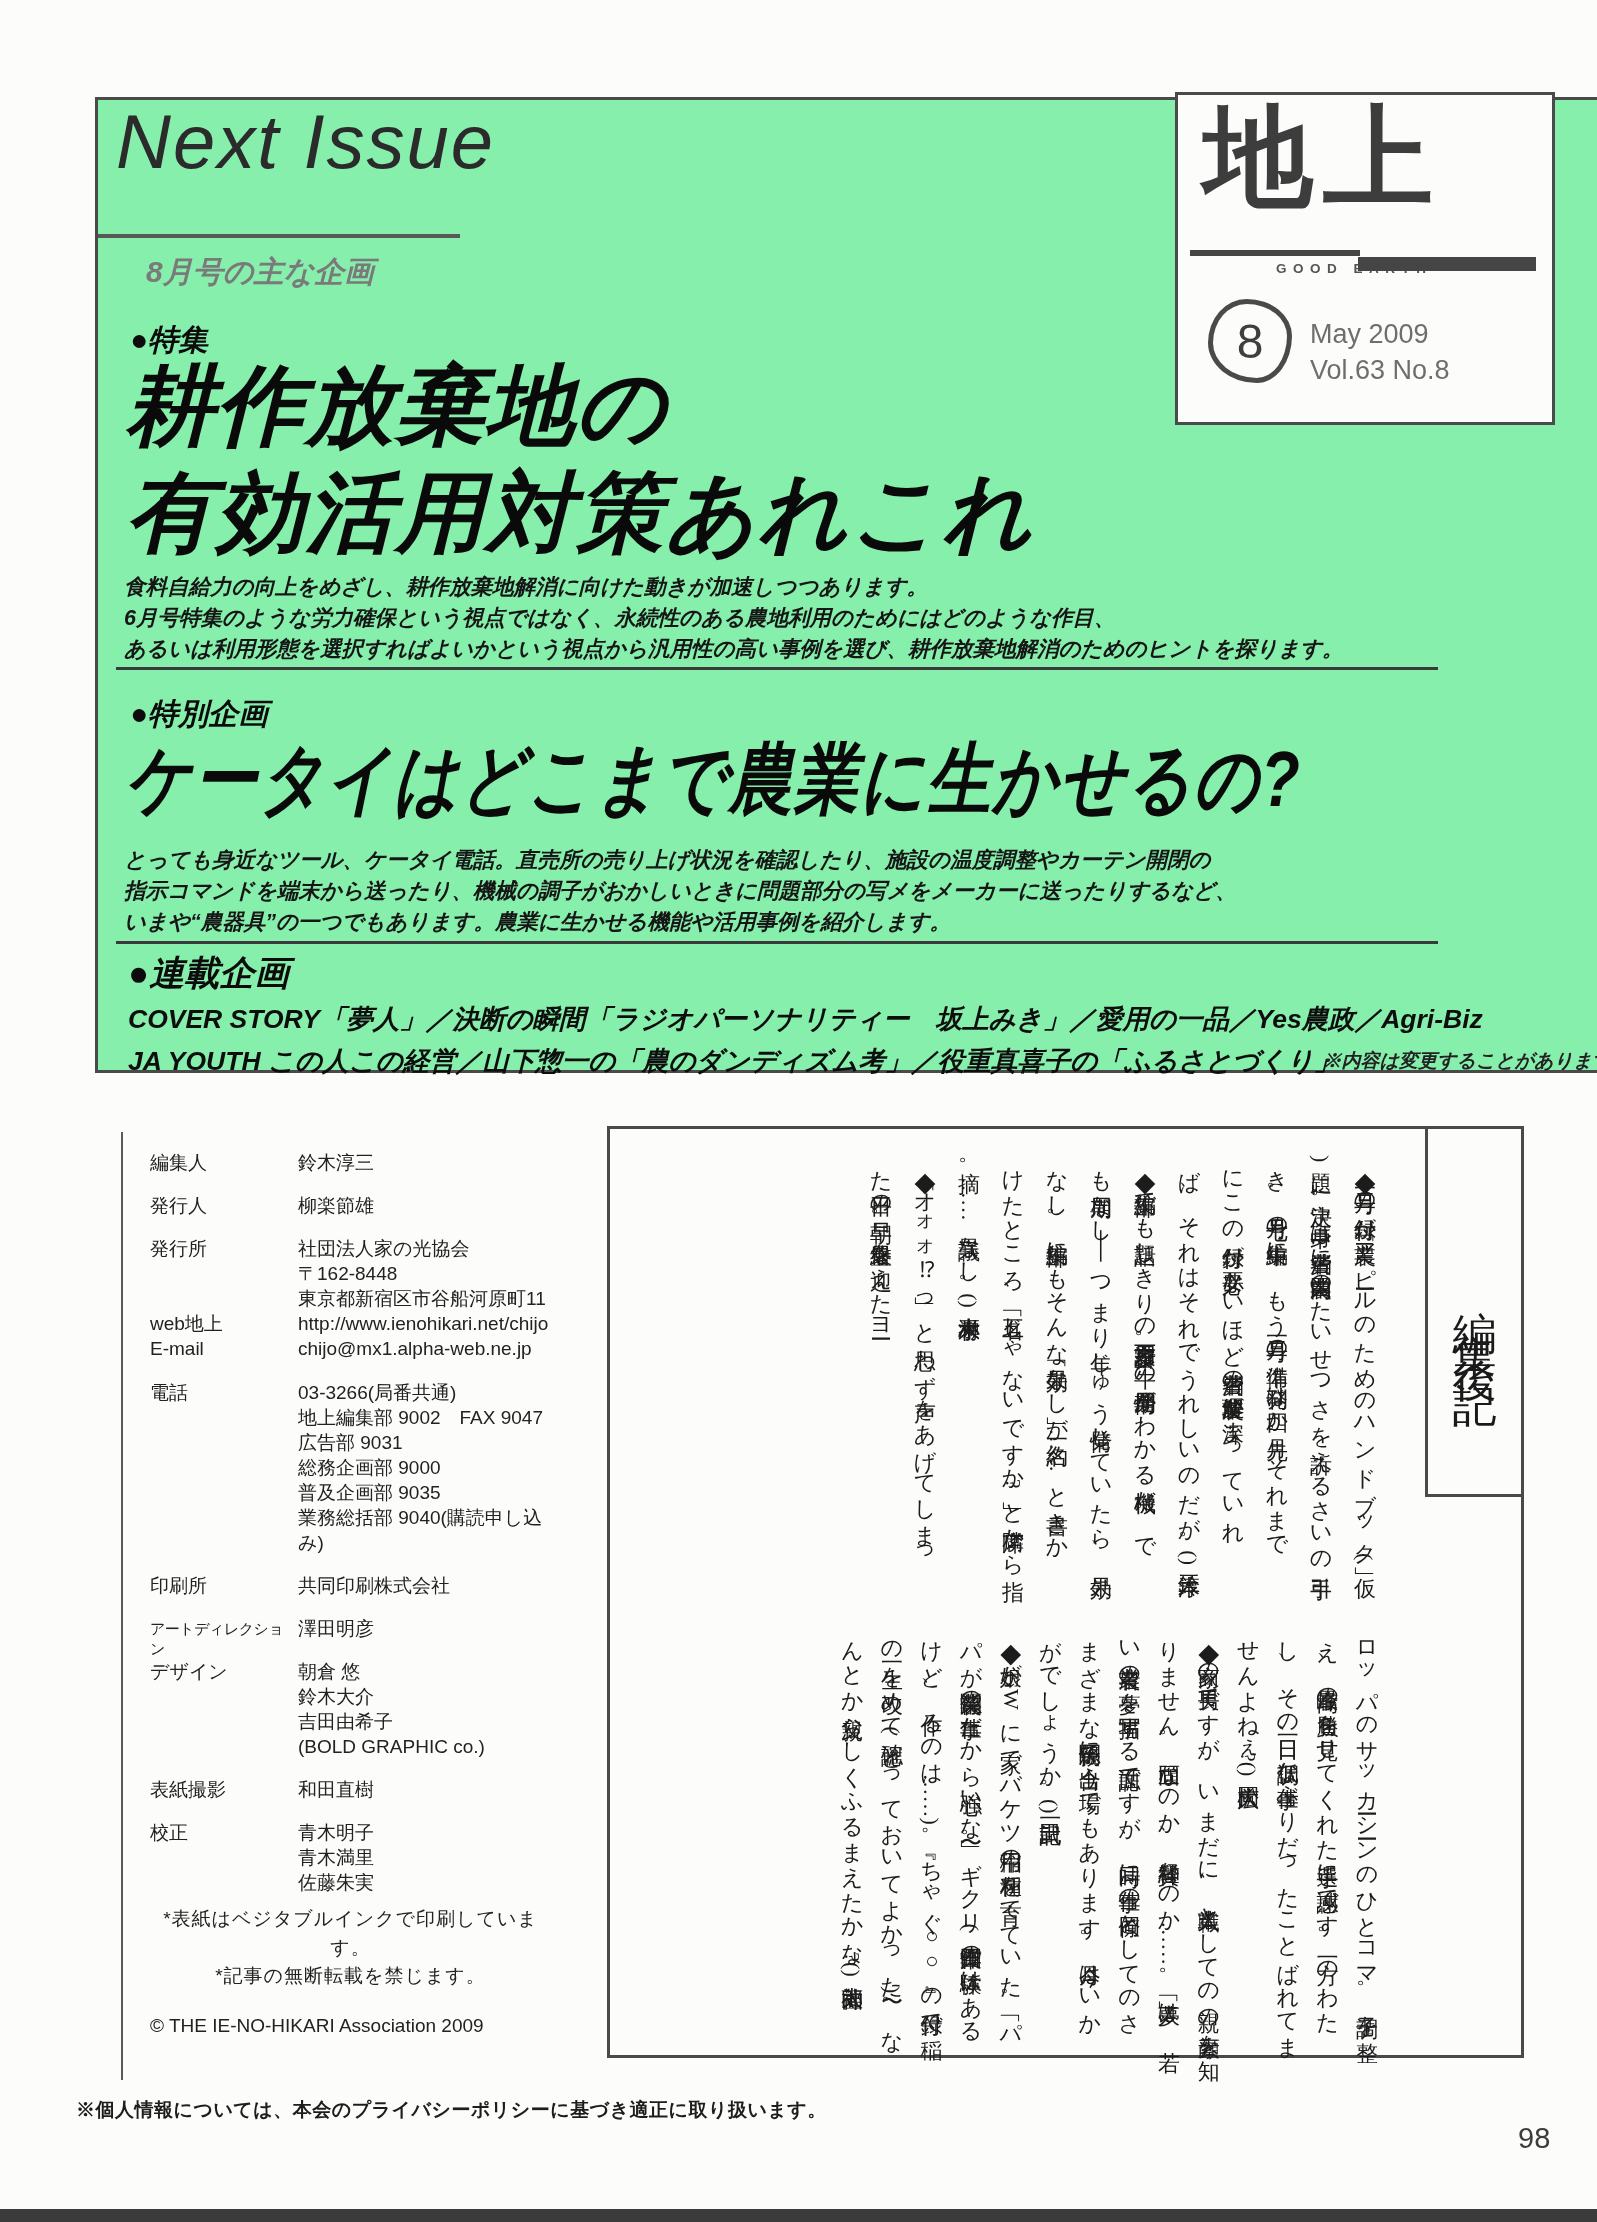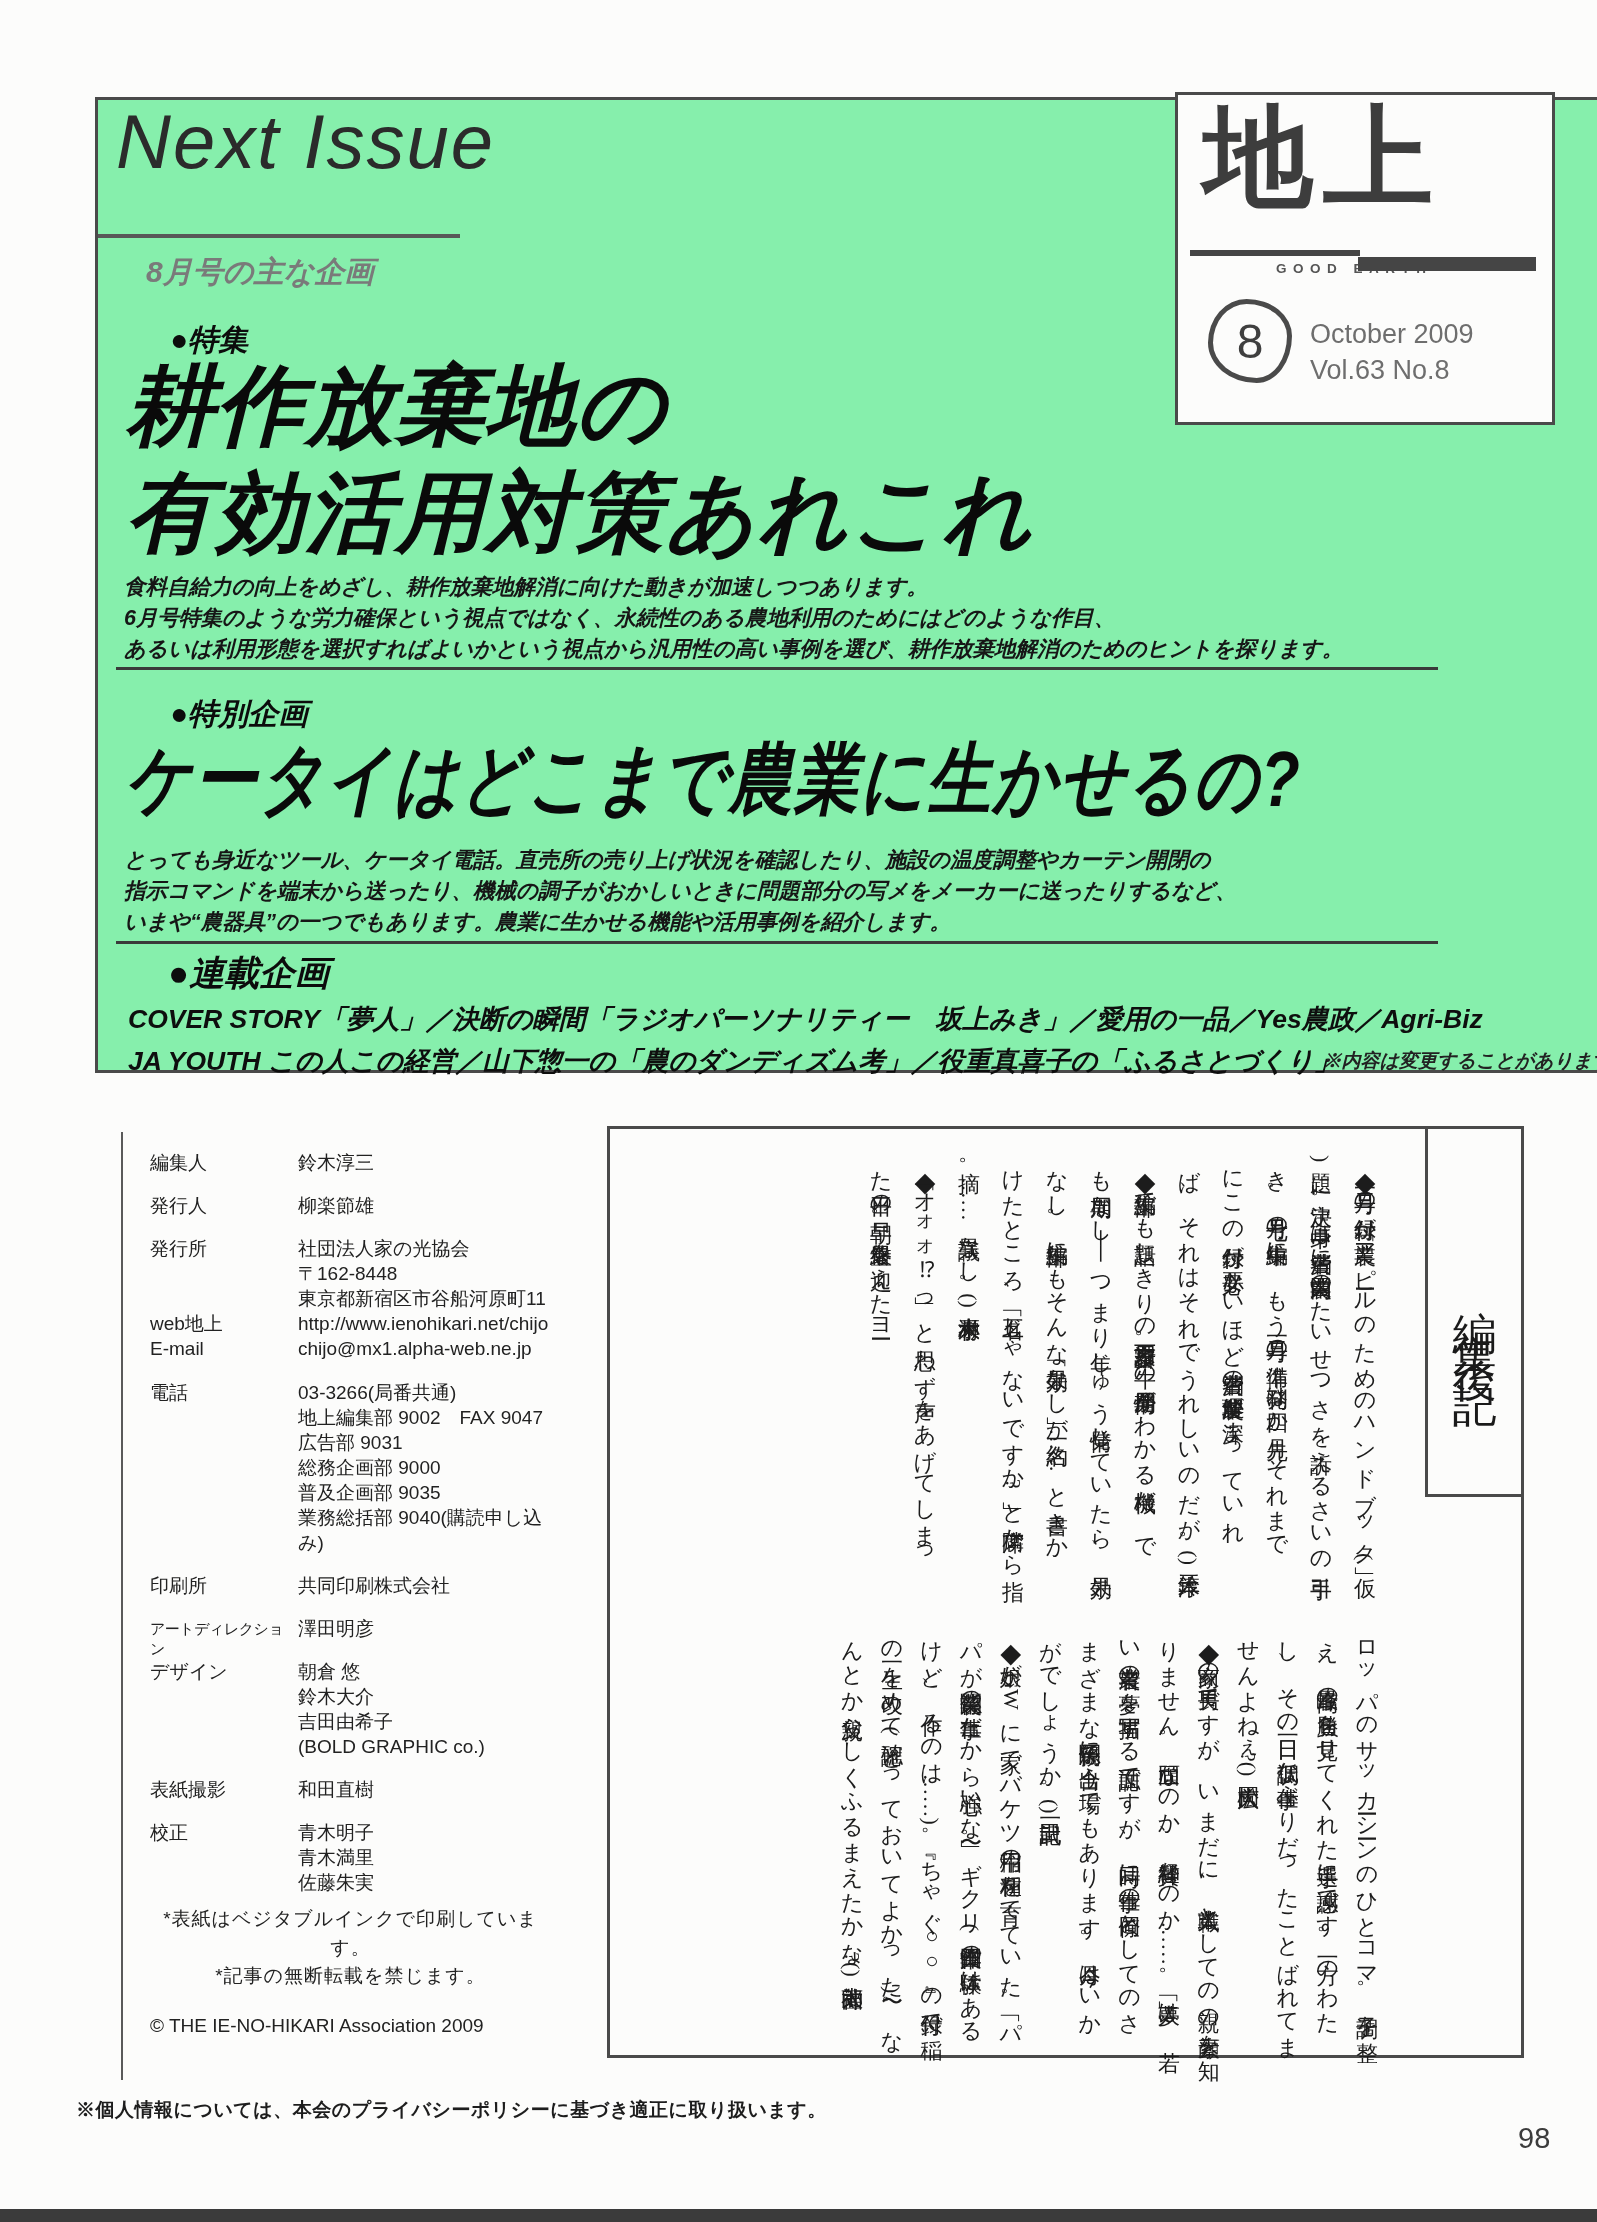--- a/index.html
+++ b/index.html
@@ -7,21 +7,21 @@
         font-family:"Liberation Sans",sans-serif;color:#111;}
   .ml{white-space:pre-line;}
 
   
   .masthead-box{position:absolute;left:95px;top:97px;width:1568px;height:976px;
                 border:3px solid #4a4a4a;background:#86efac;box-sizing:border-box;font-style:italic;}
   .next-issue{position:absolute;left:18px;top:-2px;font-size:76px;font-weight:100;
               letter-spacing:2px;color:#2b2b2b;}
   .ni-underline{position:absolute;left:0px;top:134px;width:362px;height:4px;background:#585858;}
   .subtitle{position:absolute;left:48px;top:152px;font-size:30px;font-weight:bold;color:#7a7a7a;}
-  .sec-heading{position:absolute;font-size:30px;font-weight:bold;color:#0c0c0c;margin-left:40px;}
+  .sec-heading{position:absolute;font-size:30px;font-weight:bold;color:#0c0c0c;}
   .big-title{position:absolute;left:28px;font-weight:900;color:#0a0a0a;line-height:1.22;
              letter-spacing:2px;white-space:pre-line;}
   .body-txt{position:absolute;left:26px;font-size:21.5px;font-weight:bold;color:#161616;
             line-height:1.44;white-space:pre-line;}
   .divider{position:absolute;left:18px;width:1322px;height:3px;background:#3a3a3a;}
   .serial-lines{position:absolute;left:30px;top:898px;font-size:26.5px;font-weight:bold;
                 color:#0e0e0e;line-height:1.6;white-space:pre-line;}
   .change-note{position:absolute;right:48px;top:948px;font-size:19px;font-weight:bold;color:#222;}
 
   
@@ -107,21 +107,21 @@
 
   <div class="logo-box">
     <div class="logo-kanji">地上</div>
     <div class="logo-thinline"></div>
     <div class="logo-tagline">GOOD EARTH</div>
     <div class="logo-thickbar"></div>
     <div class="issue-badge">
       <span>8</span>
     </div>
     <div class="issue-info">
-      <div>October 2009</div>
+      <div>May 2009</div>
       <div>Vol.63 No.8</div>
     </div>
   </div>
 
   <div class="colophon">
     <div class="c-row">
       <span class="c-label"></span>
     </div>
     <div class="c-row mt">
       <span class="c-label">編集人</span>

